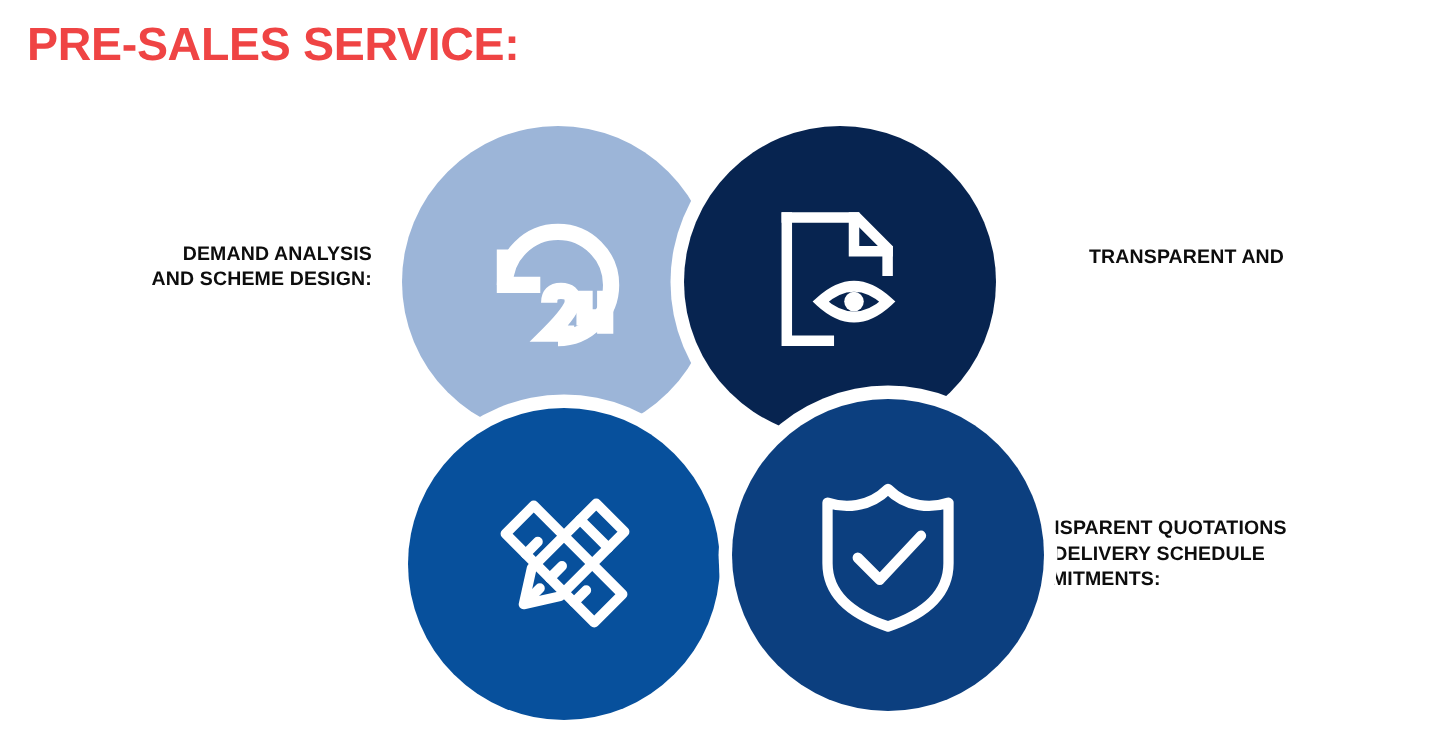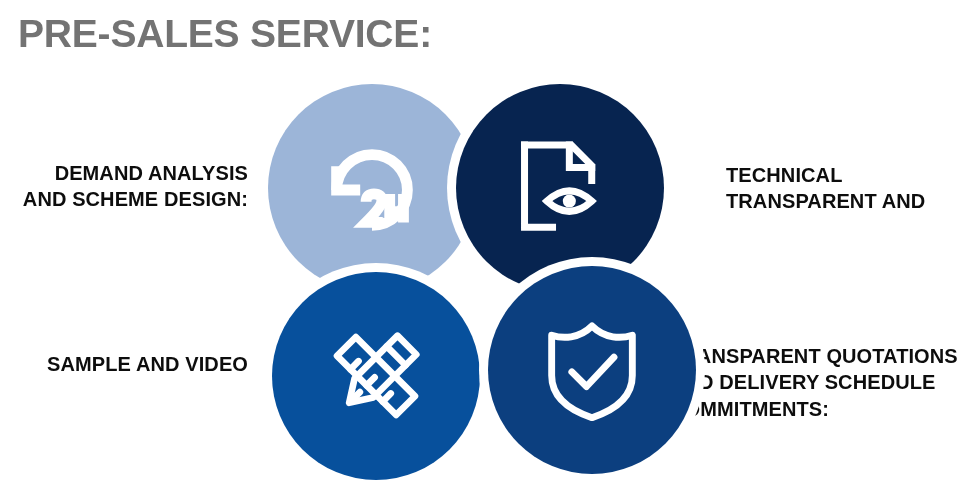--- a/index.html
+++ b/index.html
@@ -14,24 +14,24 @@
     overflow: hidden;
     font-family: "Liberation Sans", sans-serif;
     -webkit-font-smoothing: antialiased;
   }
 
   
   #page-title {
     position: absolute;
     left: 18px;
     top: 12px;
-    font-size: 39px;
+    font-size: 31px;
     font-weight: bold;
     letter-spacing: -0.2px;
-    color: #737373;
+    color: #ef4444;
     white-space: nowrap;
   }
 
   
   #circle-cluster {
     position: absolute;
     left: 268px;
     top: 84px;
     width: 404px;
     height: 400px;
@@ -56,21 +56,21 @@
   
   #circle-sample   { left: 4px;   top: 188px; z-index: 3; }
   
   #circle-quotation{ left = 0; left: 220px; top: 182px; z-index: 4; }
 
   .circle svg { display: block; overflow: visible; }
 
   
   .label {
     position: absolute;
-    font-size: 20px;
+    font-size: 13px;
     font-weight: bold;
     line-height: 1.32;
     color: #0d0d0d;
     letter-spacing: 0.1px;
   }
   .label span { display: block; }
   .label-right-align { text-align: right; }
   .label-left-align  { text-align: left; }
 
   #label-demand    { right: 712px; top: 160px; width: 240px; }
@@ -144,25 +144,23 @@
   </div>
 
 </div>
 
 <div class="label label-right-align" id="label-demand">
   <span>DEMAND ANALYSIS</span>
   <span>AND SCHEME DESIGN:</span>
 </div>
 
 <div class="label label-left-align" id="label-technical">
-  <span>TECHNICAL</span>
   <span>TRANSPARENT AND</span>
 </div>
 
 <div class="label label-right-align" id="label-sample">
-  <span>SAMPLE AND VIDEO</span>
 </div>
 
 <div class="label label-left-align" id="label-quotation">
   <span>TRANSPARENT QUOTATIONS</span>
   <span>AND DELIVERY SCHEDULE</span>
   <span>COMMITMENTS:</span>
 </div>
 
 </body></html>

